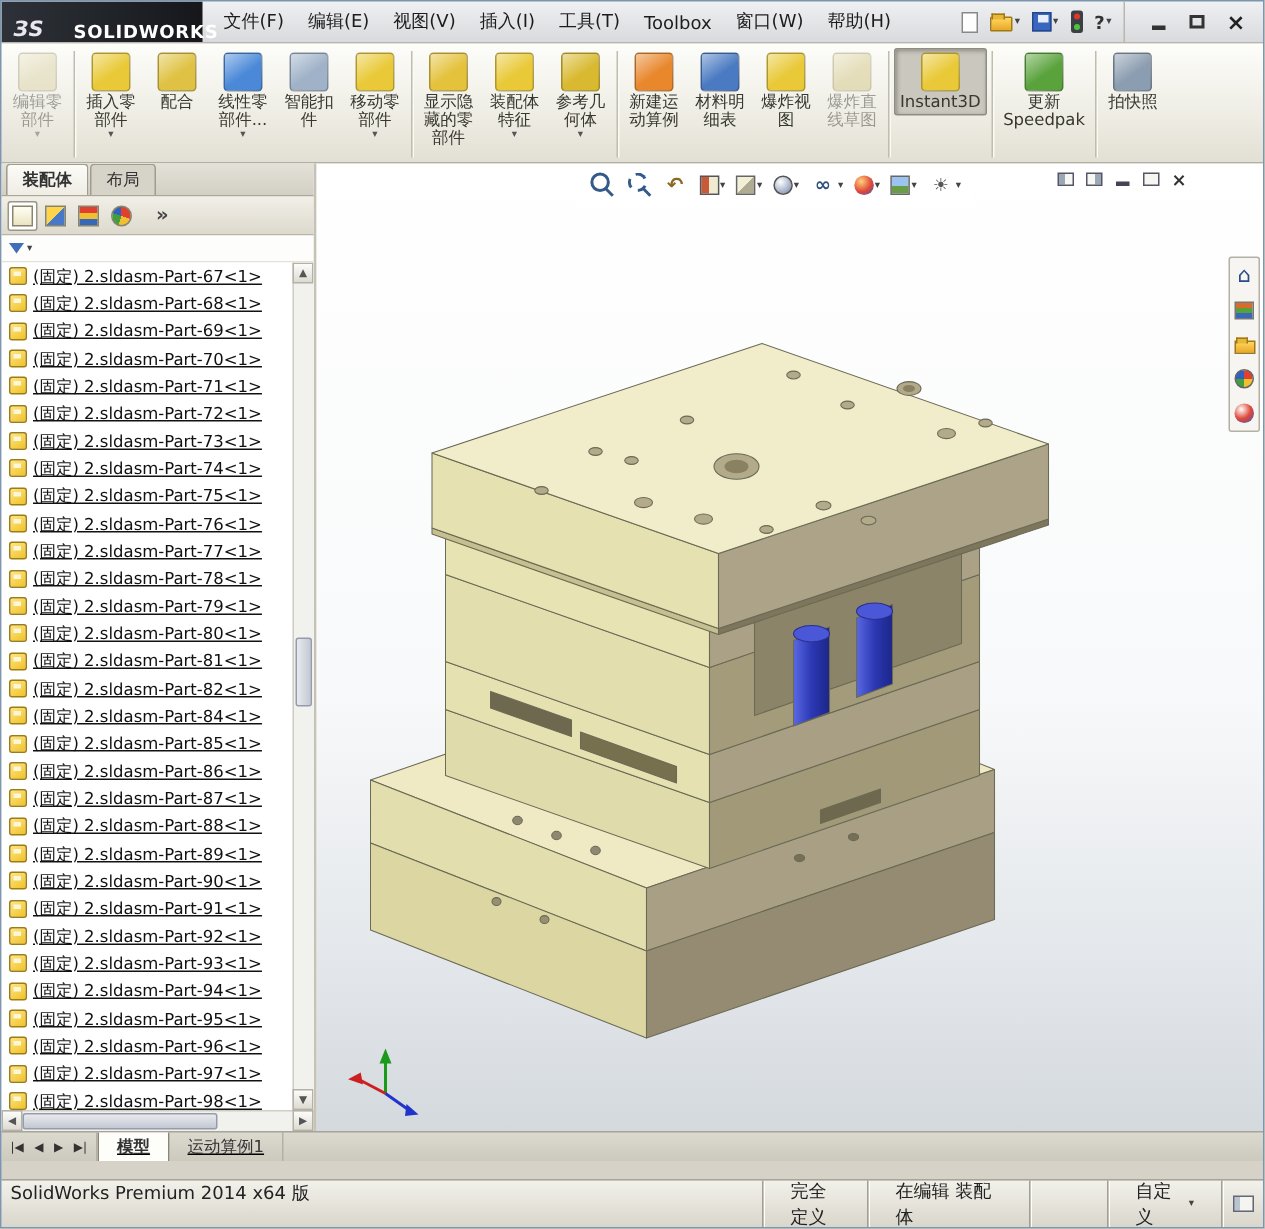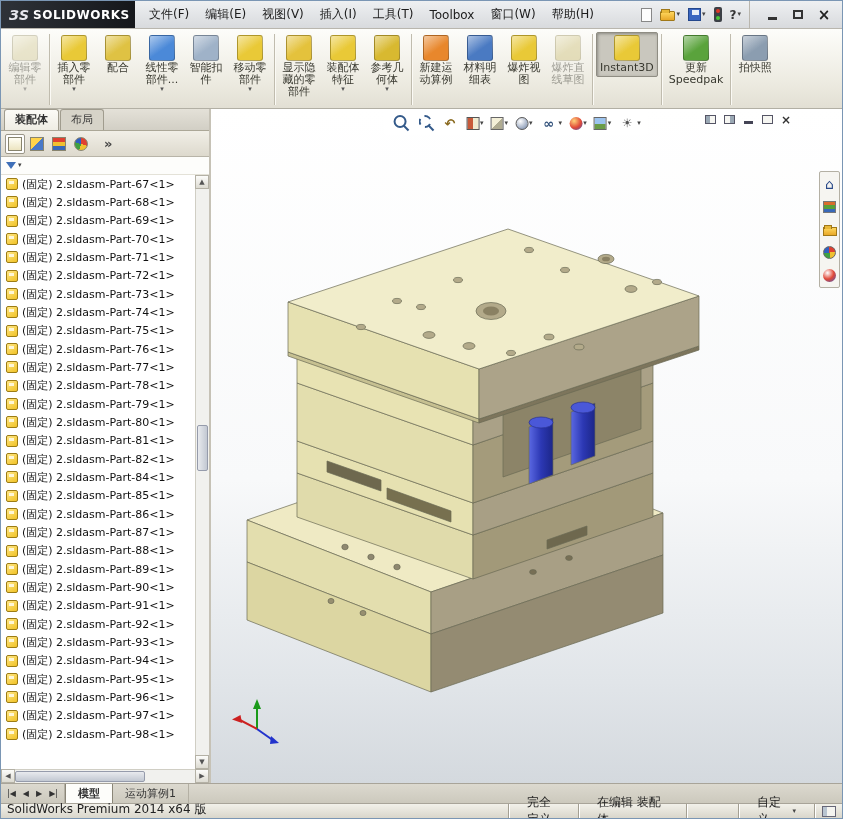--- a/index.html
+++ b/index.html
@@ -2,21 +2,21 @@
 <html><head>
 <meta charset="utf-8">
 <style>
   html,body{margin:0;padding:0;}
   body{width:843px;height:819px;font-family:"DejaVu Sans","Liberation Sans",sans-serif;background:#b8b4ac;}
   *{box-sizing:border-box;}
   .app{width:843px;height:819px;position:relative;overflow:hidden;border:1px solid #7a96b4;background:#d6d2c8;display:flex;flex-direction:column;}
 
   
   .titlebar{height:28px;display:flex;align-items:stretch;background:linear-gradient(#eef0f2,#d8dadd);border-bottom:1px solid #b9b6ae;}
-  .logo{width:134px;background:linear-gradient(90deg,#2e3238,#15171b);display:flex;align-items:center;padding-left:8px;gap:4px;flex:none;}
+  .logo{width:134px;background:linear-gradient(90deg,#2e3238,#15171b);display:flex;align-items:flex-end;padding-left:8px;gap:20px;flex:none;}
   .logo-mark{color:#e8e8ee;font-weight:bold;font-style:italic;font-size:14px;}
   .logo-text{color:#fff;font-weight:bold;font-size:12px;letter-spacing:.5px;}
   .menubar{display:flex;align-items:center;padding-left:6px;}
   .menu-item{padding:0 8px;font-size:12px;color:#1c1c1c;cursor:default;}
   .quickbar{margin-left:auto;display:flex;align-items:center;gap:4px;padding-right:6px;}
   .qb{display:flex;align-items:center;gap:1px;padding:2px;}
   .qbi{display:inline-block;position:relative;font-style:normal;}
   .qb-new{width:11px;height:14px;background:#fdfdfd;border:1px solid #888;}
   .qb-open{width:15px;height:10px;background:linear-gradient(#ffd75e,#e8a828);border:1px solid #a07818;border-radius:1px;margin-top:3px;}
   .qb-open::before{content:"";position:absolute;top:-3px;left:0;width:7px;height:3px;background:#e8b838;border:1px solid #a07818;border-bottom:none;}
@@ -58,21 +58,21 @@
   .ph3::before{background:linear-gradient(#e04030 0 33%,#f0c030 33% 66%,#3868b8 66%);}
   .ph4::before{border-radius:50%;background:conic-gradient(#e04030 0 30%,#f0c030 0 55%,#40a040 0 80%,#3060c0 0);}
   .chev{margin-left:10px;font-size:13px;font-weight:bold;color:#444;}
   .filterrow{height:18px;background:#fdfdfb;border-bottom:1px solid #e4e2d8;display:flex;align-items:center;padding-left:5px;gap:2px;}
   .funnel{display:inline-block;width:0;height:0;border-left:5px solid transparent;border-right:5px solid transparent;border-top:7px solid #3f6fb8;}
   .treewrap{flex:1;position:relative;overflow:hidden;background:#fff;}
   .tree{position:absolute;top:0;left:0;right:14px;bottom:0;overflow:hidden;}
   .trow{height:18.34px;display:flex;align-items:center;white-space:nowrap;padding-left:3px;}
   .part-ico{flex:none;width:12px;height:12px;background:linear-gradient(145deg,#ffe684,#f0c226);border:1px solid #9c7c14;border-radius:2px;margin:0 4px 0 2px;position:relative;}
   .part-ico::before{content:"";position:absolute;left:2px;top:2px;width:5px;height:3px;background:#fdf6d8;}
-  .tlabel{font-size:11px;color:#111;}
+  .tlabel{font-size:11px;color:#111;text-decoration:underline;}
   .vscroll{position:absolute;top:0;right:0;bottom:0;width:14px;background:#f1f1ee;border-left:1px solid #d0cec4;}
   .sb-btn{width:14px;height:14px;font-size:7px;color:#555;display:flex;align-items:center;justify-content:center;background:linear-gradient(#fcfcfa,#dddbd2);border:1px solid #b4b1a5;}
   .vscroll .up{position:absolute;top:0;left:-1px;}
   .vscroll .down{position:absolute;bottom:0;left:-1px;}
   .sb-thumb{position:absolute;left:1px;top:250px;width:11px;height:46px;background:linear-gradient(90deg,#e8eaee,#c2c8d2);border:1px solid #959bab;border-radius:2px;}
   .hscroll{height:14px;flex:none;background:#f1f1ee;border-top:1px solid #d0cec4;position:relative;}
   .hscroll .left{position:absolute;left:0;top:-1px;}
   .hscroll .right{position:absolute;right:0;top:-1px;}
   .hthumb{position:absolute;left:14px;top:1px;width:130px;height:11px;background:linear-gradient(#e8eaee,#c2c8d2);border:1px solid #959bab;border-radius:2px;}
 
@@ -107,26 +107,26 @@
   .ts-folder{width:14px;height:9px;background:linear-gradient(#ffd75e,#e8a828);border:1px solid #a07818;position:relative;margin-top:3px;}
   .ts-folder::before{content:"";position:absolute;top:-3px;left:0;width:6px;height:3px;background:#e8b838;border:1px solid #a07818;border-bottom:none;}
   .ts-pie{width:13px;height:13px;border-radius:50%;border:1px solid #666;background:conic-gradient(#e04030 0 25%,#f0c030 0 50%,#40a040 0 75%,#3060c0 0);}
   .ts-ball{width:13px;height:13px;border-radius:50%;background:radial-gradient(circle at 35% 30%,#fff,#e04838 50%,#3858c0);}
   .viewport svg{position:absolute;top:22px;left:0;}
 
   
   .bottomtabs{height:20px;flex:none;background:linear-gradient(#dcd9cf,#ccc9bd);border-top:1px solid #a8a499;display:flex;align-items:stretch;}
   .navbtns{display:flex;align-items:center;padding:0 4px;gap:3px;border-right:1px solid #b4b0a4;}
   .nb{font-size:8px;color:#333;padding:1px 2px;cursor:default;}
-  .studytabs{display:flex;align-items:stretch;}
+  .studytabs{display:flex;align-items:stretch;text-decoration:underline;}
   .stab{display:flex;align-items:center;padding:0 12px;font-size:11px;color:#333;border-right:1px solid #b4b0a4;cursor:default;}
   .stab.active{background:#fdfdfa;border-left:1px solid #8a8678;border-right:1px solid #8a8678;font-weight:bold;}
 
   
-  .statusbar{height:15px;flex:none;background:linear-gradient(#f2f1ea,#d9d6cb);border-top:1px solid #a8a499;display:flex;align-items:flex-end;}
+  .statusbar{height:32px;flex:none;background:linear-gradient(#f2f1ea,#d9d6cb);border-top:1px solid #a8a499;display:flex;align-items:flex-start;margin-top:12px;}
   .sb-left{font-size:12px;color:#222;padding-left:6px;}
   .sb-right{margin-left:auto;display:flex;align-items:stretch;height:100%;}
   .seg{border-left:1px solid #a39f92;box-shadow:inset 1px 0 0 #fff;padding:0 18px;display:flex;align-items:center;justify-content:center;gap:3px;font-size:12px;color:#222;}
   .seg:nth-child(1){width:70px;}
   .seg:nth-child(2){width:108px;justify-content:flex-start;}
   .seg:nth-child(3){width:52px;}
   .seg:nth-child(4){width:76px;}
   .sb-grip{width:28px;height:100%;display:flex;align-items:center;justify-content:center;border-left:1px solid #a39f92;box-shadow:inset 1px 0 0 #fff;}
   .mini-pane{display:inline-block;width:14px;height:11px;border:1px solid #667;background:linear-gradient(90deg,#b8c4d0 0 30%,#f4f4f0 30%);}
 </style>

